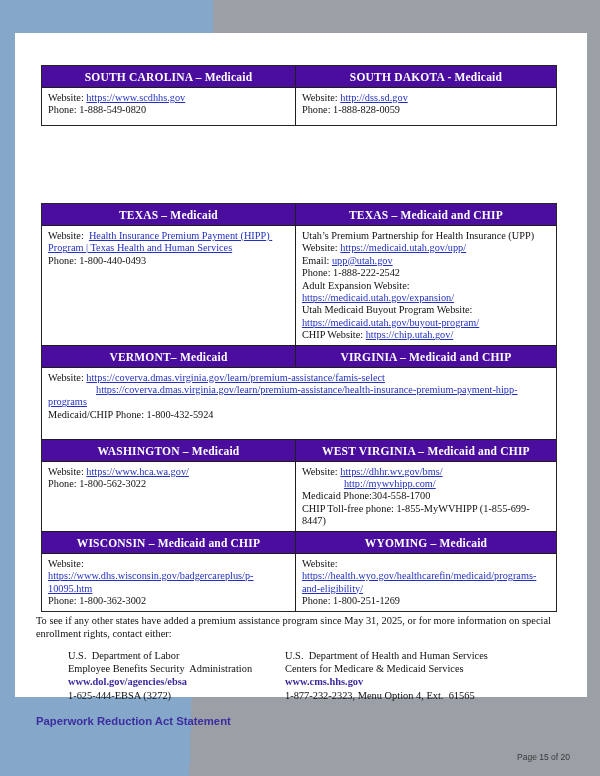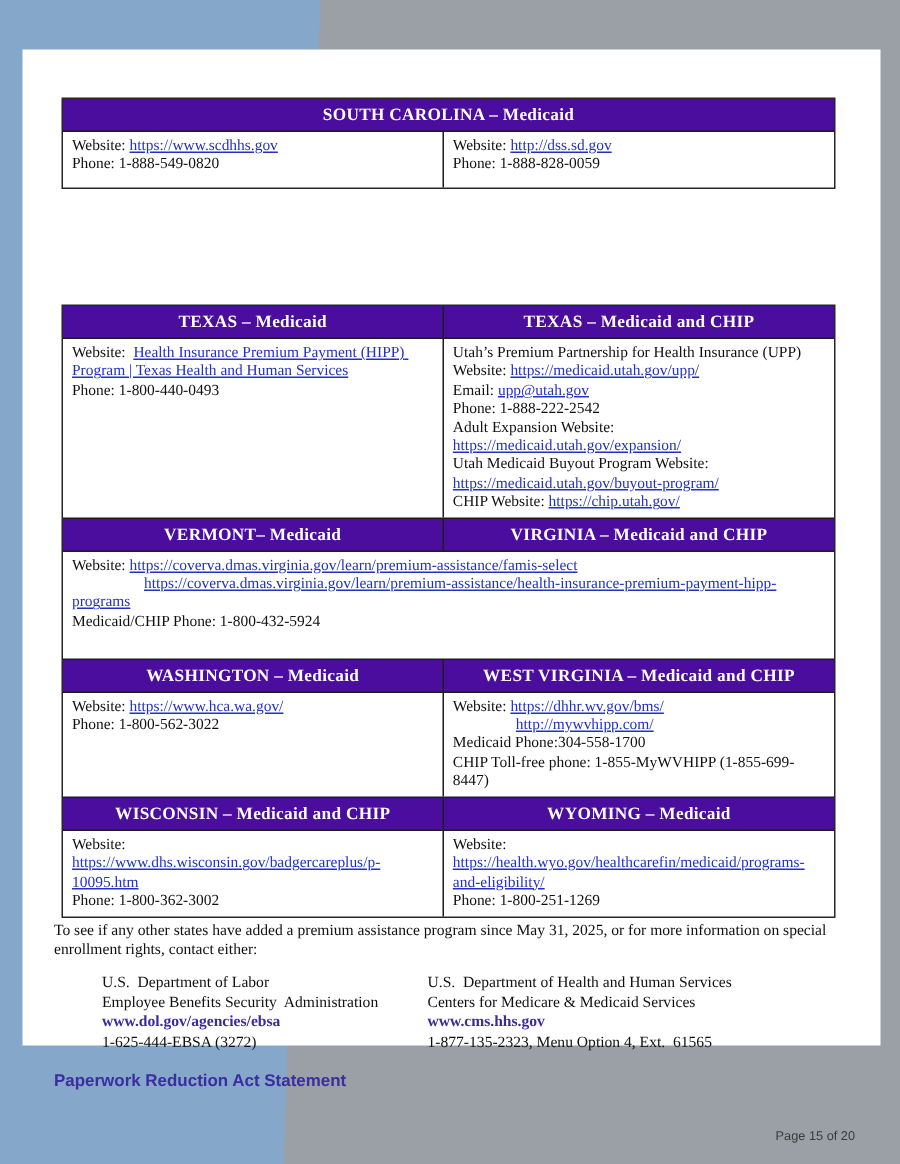--- a/index.html
+++ b/index.html
@@ -67,20 +67,21 @@
   }
 </style>
 </head>
 <body>
 
 <div class="page">
 
   <div class="stable t1">
       <div class="hrow">
         <div class="hcell">SOUTH CAROLINA – Medicaid</div>
+        <div class="hcell">SOUTH DAKOTA - Medicaid</div>
       </div>
       <div class="brow r0">
         <div class="bcell">
           <div class="line"><span>Website: </span><a class="doclink">https://www.scdhhs.gov</a></div>
           <div class="line"><span>Phone: 1-888-549-0820</span></div>
         </div>
         <div class="bcell">
           <div class="line"><span>Website: </span><a class="doclink">http://dss.sd.gov</a></div>
           <div class="line"><span>Phone: 1-888-828-0059</span></div>
         </div>
@@ -160,21 +161,21 @@
     <div class="contact-col c0">
       <div class="cline">U.S.  Department of Labor</div>
       <div class="cline">Employee Benefits Security  Administration</div>
       <a class="link-bold">www.dol.gov/agencies/ebsa</a>
       <div class="cline">1-625-444-EBSA (3272)</div>
     </div>
     <div class="contact-col c1">
       <div class="cline">U.S.  Department of Health and Human Services</div>
       <div class="cline">Centers for Medicare &amp; Medicaid Services</div>
       <a class="link-bold">www.cms.hhs.gov</a>
-      <div class="cline">1-877-135-2323, Menu Option 4, Ext.  61565</div>
+      <div class="cline">1-877-232-2323, Menu Option 4, Ext.  61565</div>
     </div>
   </div>
 
   <div class="pra-heading">Paperwork Reduction Act Statement</div>
 
   <div class="page-num">Page 15 of 20</div>
 
 </div>
 
 </body></html>

